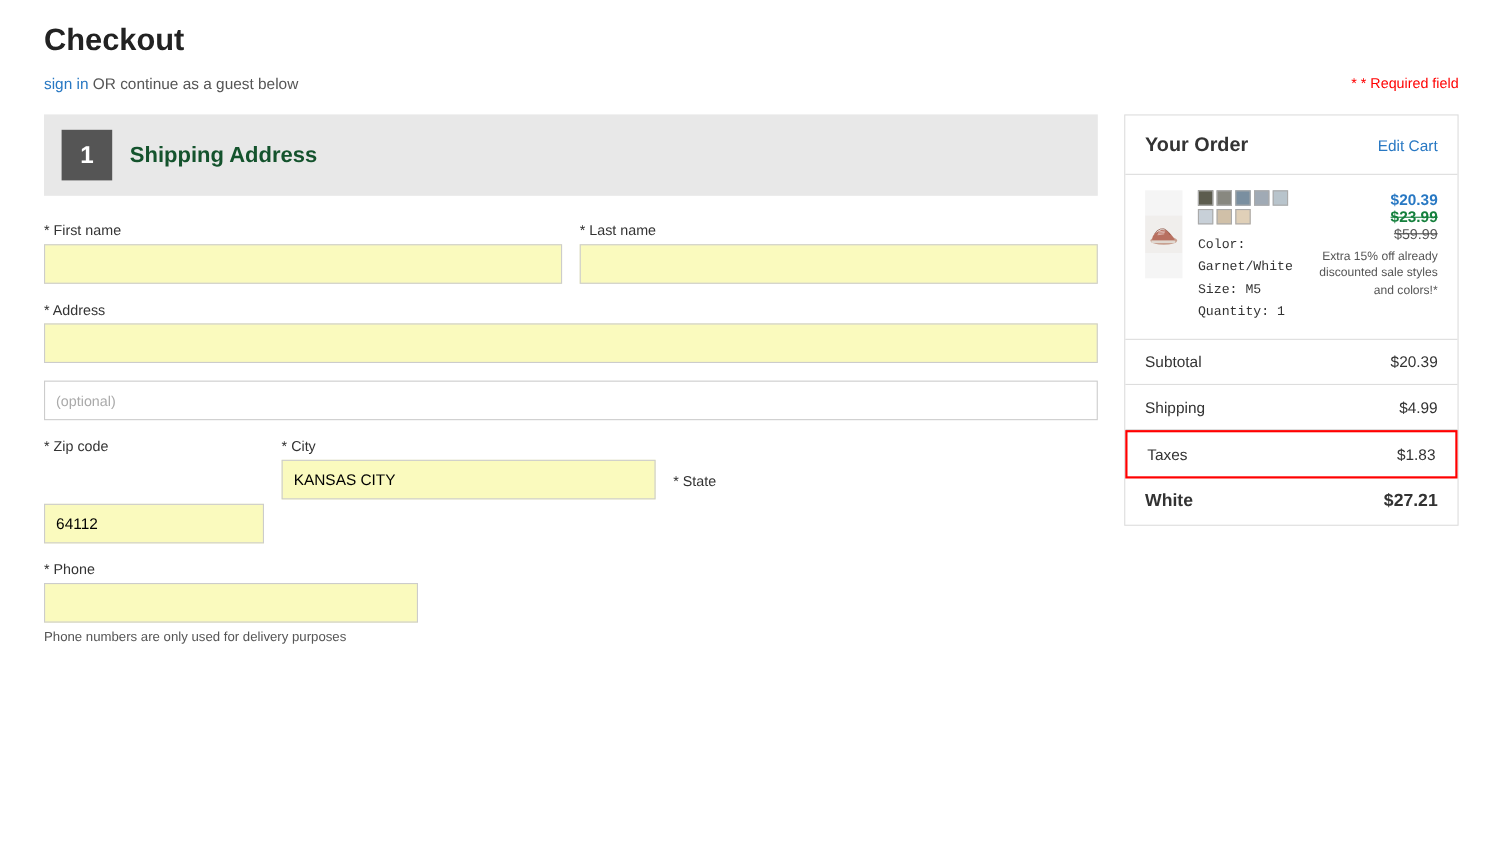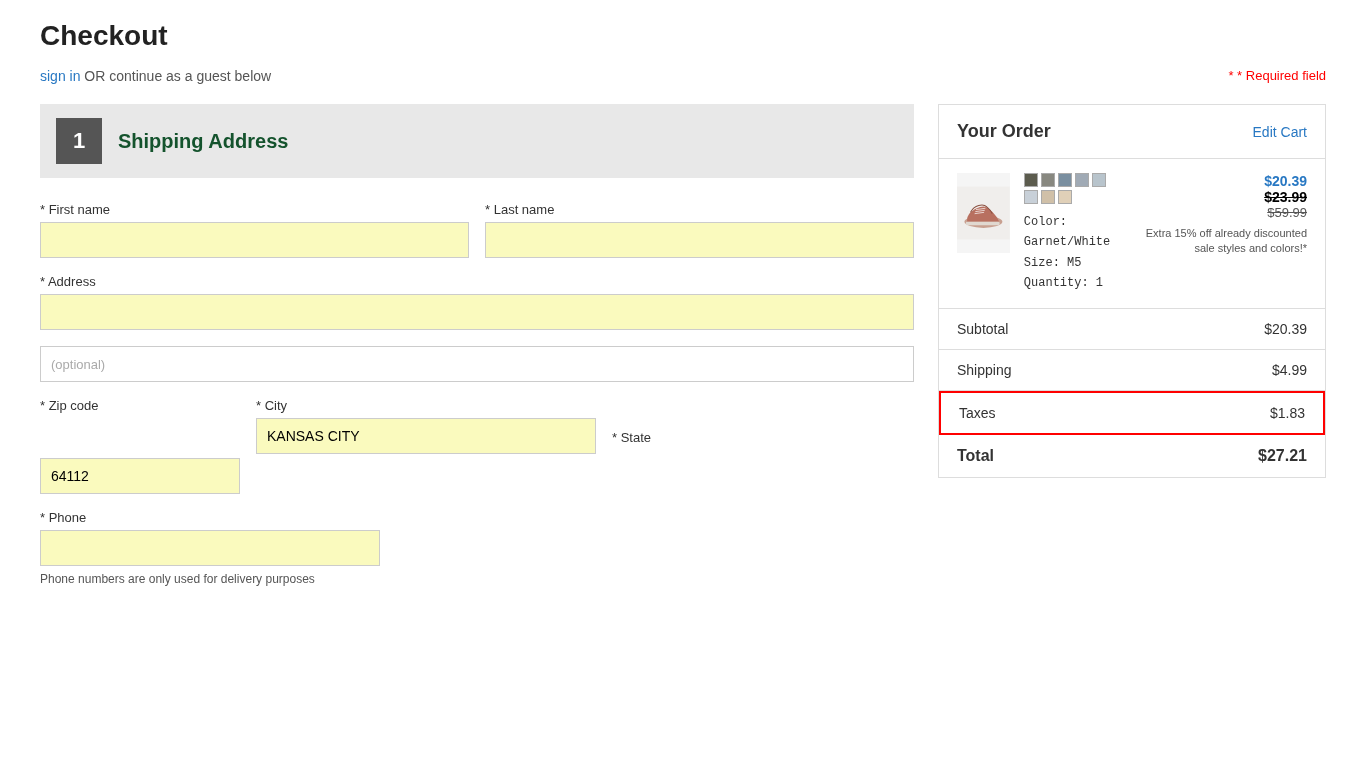--- a/index.html
+++ b/index.html
@@ -106,21 +106,21 @@
     .field-state { max-width: 130px; margin-top: 32px; }
 
     .phone-note {
       font-size: 12px;
       color: #555;
       margin-top: 6px;
     }
 
     
     .order-summary {
-      width: 388px;
+      width: 304px;
       border: 1px solid #ddd;
       flex-shrink: 0;
     }
     .order-header {
       display: flex;
       justify-content: space-between;
       align-items: center;
       padding: 16px 18px;
       border-bottom: 1px solid #ddd;
     }
@@ -178,21 +178,21 @@
       align-items: flex-end;
       font-size: 13px;
       min-width: 90px;
     }
     .price-final {
       color: #2878c3;
       font-size: 14px;
       font-weight: bold;
     }
     .price-strike1 {
-      color: #000000;
+      color: #15803d;
       font-size: 14px;
       font-weight: bold;
       text-decoration: line-through;
     }
     .price-strike2 {
       color: #555;
       text-decoration: line-through;
       font-size: 13px;
     }
     .extra-discount {
@@ -356,19 +356,19 @@
       <span class="label">Shipping</span>
       <span class="value">$4.99</span>
     </div>
 
     <div class="summary-row taxes">
       <span class="label">Taxes</span>
       <span class="value">$1.83</span>
     </div>
 
     <div class="summary-row total">
-      <span class="label">Total</span>
+      <span class="label">White</span>
       <span class="value">$27.21</span>
     </div>
 
   </div>
 
 </div>
 
 </body></html>

